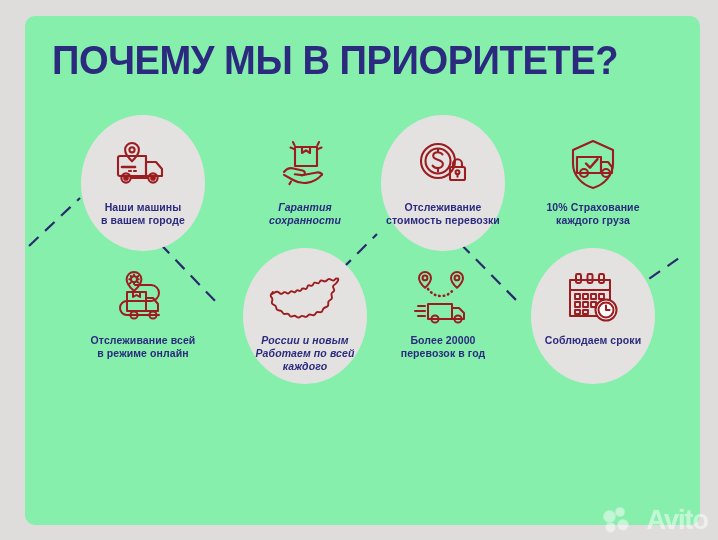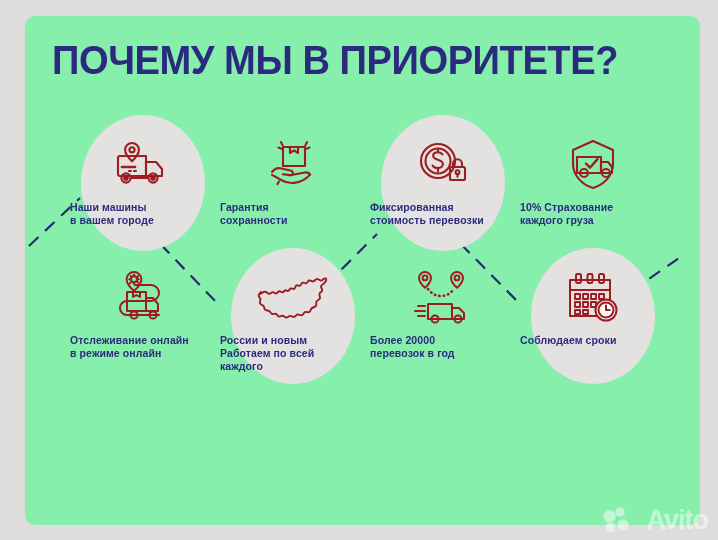--- a/index.html
+++ b/index.html
@@ -40,20 +40,21 @@
     position:absolute;
     left:0;top:0;
     width:675px;height:509px;
     pointer-events:none;
   }
 
   
   .item{
     position:absolute;
     width:146px;
+    text-align:center;
   }
   .disc{
     position:absolute;
     left:50%;
     transform:translateX(-50%);
     width:124px;height:136px;
     border-radius:50%;
     background:#e3e2e0;
     top:-18px;
     z-index:0;
@@ -74,21 +75,21 @@
     line-height:13px;
     font-weight:bold;
     color:#2b2a7e;
     letter-spacing:0.1px;
   }
 
   
   .r1{top:117px;}
   .r2{top:250px;}
   .c1{left:45px;}
-  .c2{left:195px;}
+  .c2{left:207px;font-style:italic;}
   .c3{left:345px;}
   .c4{left:495px;}
 
   
   .avito{
     position:absolute;
     right:10px;bottom:6px;
     display:flex;
     align-items:center;
     gap:16px;
@@ -174,21 +175,21 @@
         <circle cx="24" cy="22" r="12.5"></circle>
         <path d="M28.5 15.4c-1-1.4-2.8-2.2-4.7-2.2-2.7 0-4.6 1.5-4.6 3.6 0 2.1 1.6 3.1 4.6 3.9 3.3.9 5.1 2 5.1 4.4 0 2.4-2.2 4-5.1 4-2.3 0-4.2-.9-5.2-2.5"></path>
         <path d="M24 10.2v3M24 29.4v3.2"></path>
         <rect x="36" y="28" width="15" height="13" rx="1.6"></rect>
         <path d="M39 28v-3.2a4.5 4.5 0 0 1 9 0V28"></path>
         <circle cx="43.5" cy="33.2" r="1.9"></circle>
         <path d="M43.5 35.1v2.6"></path>
       </svg>
     </div>
     <div class="cap">
-      <div>Фиксированная</div>
+      <div>Отслеживание</div>
       <div>стоимость перевозки</div>
     </div>
   </div>
 
   <div class="item r1 c4 plain">
 
     <div class="ico">
       <svg width="56" height="54" viewBox="0 0 56 54" fill="none" stroke="#9d1c20" stroke-width="2.1" stroke-linecap="round" stroke-linejoin="round">
         <path d="M28 3L8 12v14c0 11 8.6 20.5 20 24 11.4-3.5 20-13 20-24V12L28 3z"></path>
         <path d="M12 19h24v16H12z"></path>
@@ -213,21 +214,21 @@
         <path d="M20 22v5l3.5-2 3.5 2v-5"></path>
         <path d="M33 28h7l5 6v7H33z"></path>
         <circle cx="21" cy="45" r="3.6"></circle>
         <circle cx="40" cy="45" r="3.6"></circle>
         <path d="M21 2c-4.1 0-7.4 3.2-7.4 7.2C13.6 14.5 21 21 21 21s7.4-6.5 7.4-11.8C28.4 5.2 25.1 2 21 2z"></path>
         <circle cx="21" cy="9.3" r="3"></circle>
         <path d="M21 4.6v1.4M21 12.6v1.4M16.3 9.3h1.4M24.3 9.3h1.4M17.7 6l1 1M24.3 11.6l1 1M25.3 6l-1 1M17.7 12.6l-1 1"></path>
       </svg>
     </div>
     <div class="cap">
-      <div>Отслеживание онлайн</div>
+      <div>Отслеживание всей</div>
       <div>в режиме онлайн</div>
     </div>
   </div>
 
   <div class="item r2 c2">
     <div class="disc"></div>
     <div class="ico">
       <svg width="74" height="50" viewBox="0 0 74 50" fill="none" stroke="#9d1c20" stroke-width="1.9" stroke-linejoin="round" stroke-linecap="round">
         <path d="M4 21c2-1 3.6-2.6 5.6-2.2 1.8.4 2.1 2.2 3.8 2.1 1.4-.1 1.7-1.6 3.1-1.8 1.6-.2 2.1 1.5 3.6 1.4 1.5-.1 1.6-2 3.2-2.2 1.4-.2 2 1.2 3.3 1 1.2-.2 1.2-1.6 2.4-2 1.3-.4 2 .9 3.2.6 1.3-.3 1.1-2 2.4-2.4 1.3-.4 2.3.9 3.5.4 1.4-.6.9-2.8 2.3-3.5 1.3-.6 2.4.8 3.7.3 1.4-.5 1-2.5 2.4-3 1.4-.5 2.4 1 3.8.6 1.5-.4 1.3-2.4 2.8-2.8 1.6-.4 2.6 1.2 4.2.9 1.5-.3 1.8-2 3.3-2.3 1.9-.4 3 1.6 4.9 1.4 1.6-.2 1.4-2 3-2"></path>
         <path d="M70 5.4c1 2.3-.6 3.5-2 5-1 1.1-2.6 1.4-3 2.8-.4 1.6 1.4 2.5 1.2 4.1-.2 1.5-2 1.8-2.6 3.2-.7 1.6.8 3.1.3 4.8-.5 1.6-2.6 1.7-3.4 3.2-.7 1.4.2 2.9-.5 4.3-.8 1.5-2.9 1.3-4.2 2.4-1.2 1-1 2.8-2.3 3.7-1.4.9-3.1-.3-4.6.3-1.4.6-1.5 2.4-2.9 3-1.6.6-2.9-1-4.5-.7-1.4.3-1.8 1.9-3.2 2.3-1.6.4-2.7-1-4.3-.9-1.4.1-2 1.5-3.4 1.6-1.6.1-2.3-1.4-3.9-1.7-1.4-.2-2.3 1-3.7.7-1.5-.3-1.6-2-3-2.6-1.4-.6-2.7.5-4.1 0-1.4-.5-1.4-2.1-2.6-2.9-1.3-.9-2.9-.2-4.1-1.2-1.2-1-.7-2.6-1.6-3.8-1-1.3-2.9-1.1-3.6-2.6-.7-1.5.6-2.8.4-4.4-.2-1.4-1.7-2.1-1.7-3.5 0-1.5 1.6-2.1 2.1-3.5"></path>

